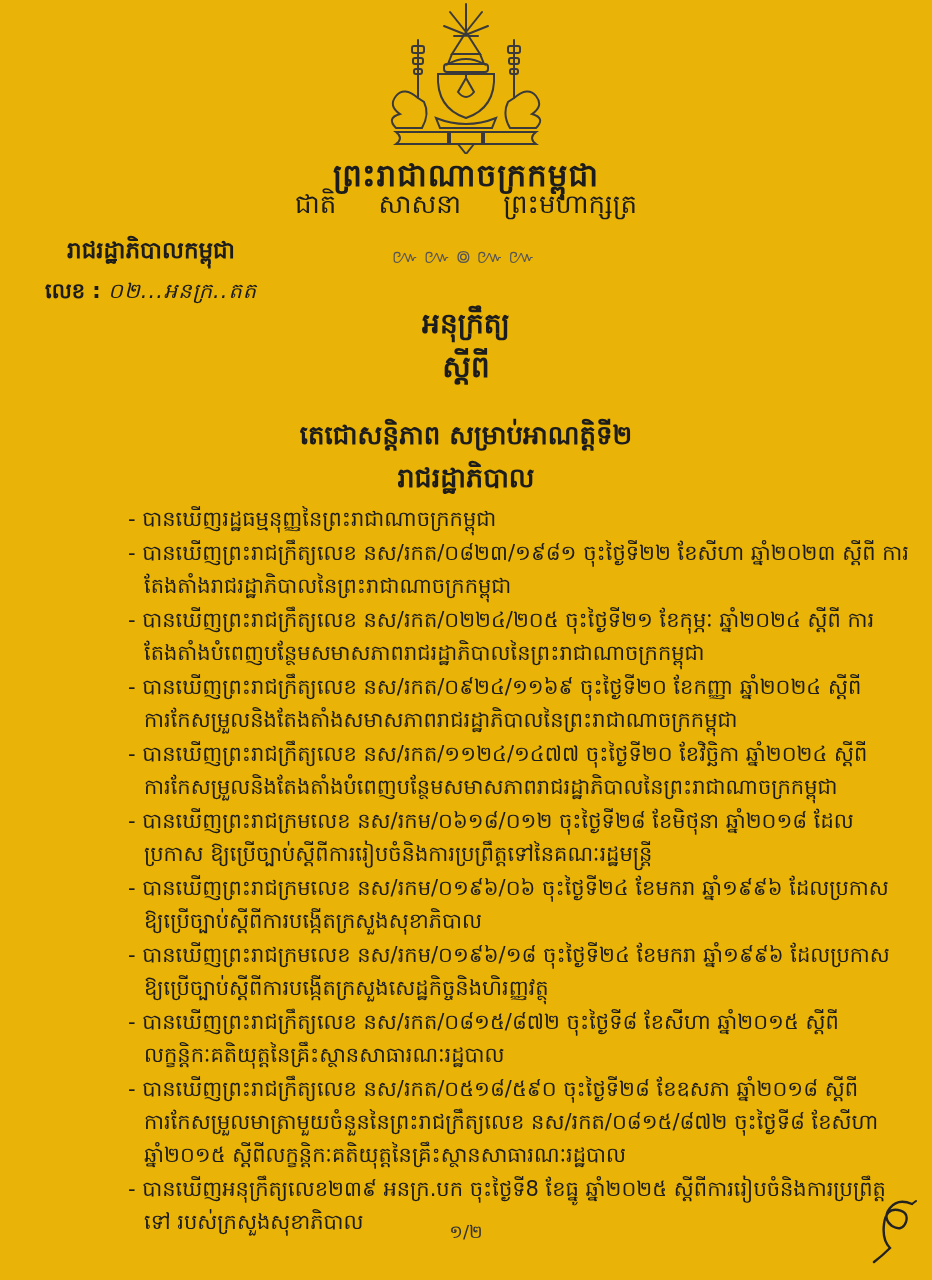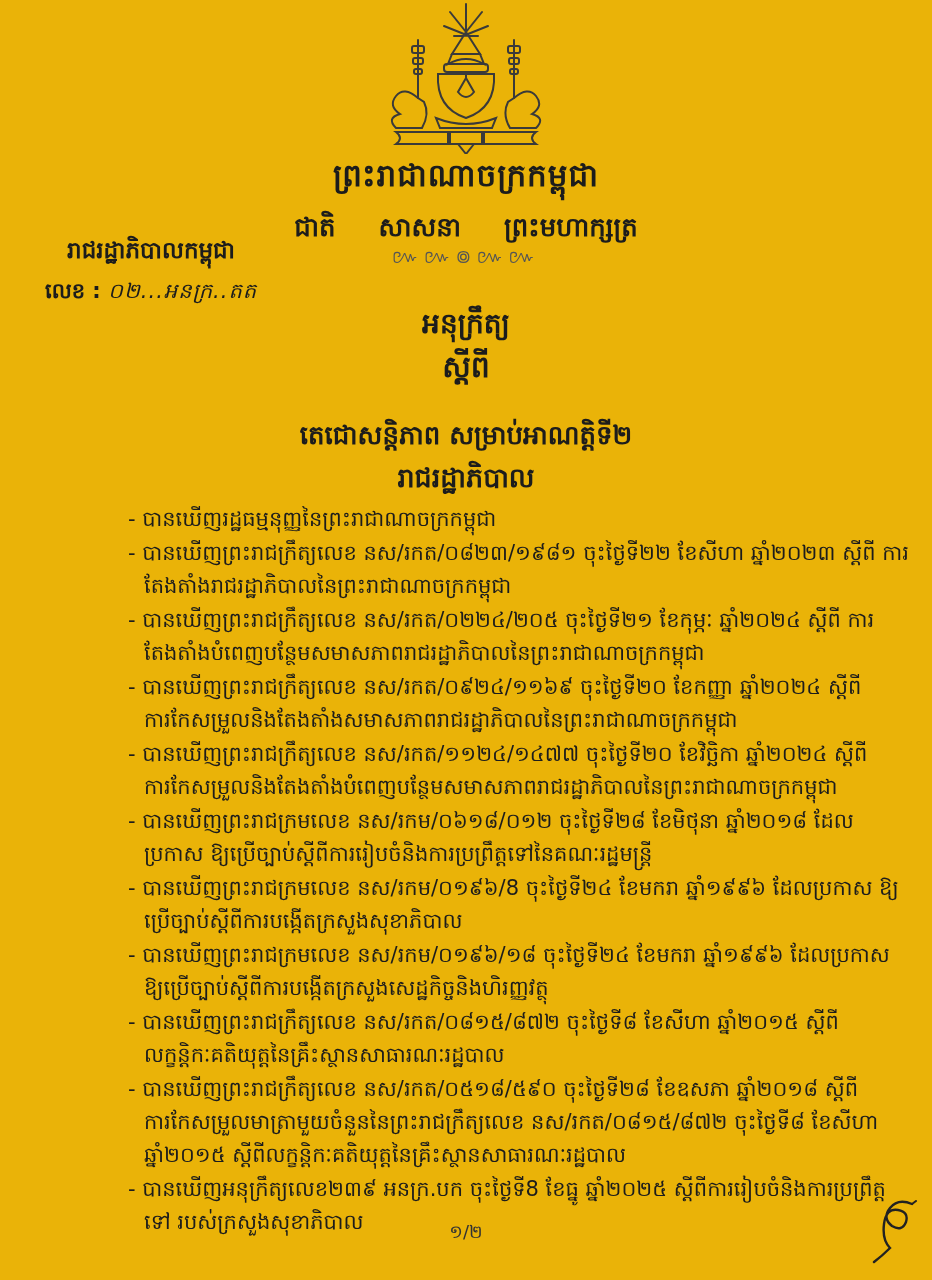--- a/index.html
+++ b/index.html
@@ -9,21 +9,21 @@
     margin:0 auto;
     background:#eab308;
     font-family:"DejaVu Sans","Liberation Sans",sans-serif;
     color:#1c1c1c;
     overflow:hidden;
     box-shadow:0 0 6px rgba(0,0,0,.25);
   }
   .center{position:absolute;left:0;right:0;text-align:center;}
   .emblem{position:absolute;left:0;right:0;top:2px;text-align:center;}
   .kingdom-title{top:156px;font-size:31px;font-weight:bold;letter-spacing:1px;}
-  .motto{top:211px;font-size:26px;font-weight:bold;word-spacing:34px;}
+  .motto{top:188px;font-size:26px;font-weight:normal;word-spacing:34px;}
   .ornament{top:244px;font-size:19px;letter-spacing:5px;color:#555;}
   .issuer{position:absolute;left:45px;top:236px;text-align:center;}
   .issuer-name{font-size:23px;font-weight:bold;}
   .issuer-number{margin-top:8px;font-size:21px;font-weight:bold;white-space:nowrap;}
   .issuer-number .handwritten{
     font-weight:normal;font-style:italic;letter-spacing:1px;
     border-bottom:1px dotted transparent;
   }
   .h-type{top:306px;font-size:28px;font-weight:bold;}
   .h-on{top:348px;font-size:30px;font-weight:bold;}
@@ -109,21 +109,21 @@
   <div class="center h-authority">រាជរដ្ឋាភិបាល</div>
 
   <div class="clauses">
     <ul>
       <li>- បានឃើញរដ្ឋធម្មនុញ្ញនៃព្រះរាជាណាចក្រកម្ពុជា</li>
       <li>- បានឃើញព្រះរាជក្រឹត្យលេខ នស/រកត/០៨២៣/១៩៨១ ចុះថ្ងៃទី២២ ខែសីហា ឆ្នាំ២០២៣ ស្តីពី ការតែងតាំងរាជរដ្ឋាភិបាលនៃព្រះរាជាណាចក្រកម្ពុជា</li>
       <li>- បានឃើញព្រះរាជក្រឹត្យលេខ នស/រកត/០២២៤/២០៥ ចុះថ្ងៃទី២១ ខែកុម្ភៈ ឆ្នាំ២០២៤ ស្តីពី ការតែងតាំងបំពេញបន្ថែមសមាសភាពរាជរដ្ឋាភិបាលនៃព្រះរាជាណាចក្រកម្ពុជា</li>
       <li>- បានឃើញព្រះរាជក្រឹត្យលេខ នស/រកត/០៩២៤/១១៦៩ ចុះថ្ងៃទី២០ ខែកញ្ញា ឆ្នាំ២០២៤ ស្តីពី ការកែសម្រួលនិងតែងតាំងសមាសភាពរាជរដ្ឋាភិបាលនៃព្រះរាជាណាចក្រកម្ពុជា</li>
       <li>- បានឃើញព្រះរាជក្រឹត្យលេខ នស/រកត/១១២៤/១៤៧៧ ចុះថ្ងៃទី២០ ខែវិច្ឆិកា ឆ្នាំ២០២៤ ស្តីពី ការកែសម្រួលនិងតែងតាំងបំពេញបន្ថែមសមាសភាពរាជរដ្ឋាភិបាលនៃព្រះរាជាណាចក្រកម្ពុជា</li>
       <li>- បានឃើញព្រះរាជក្រមលេខ នស/រកម/០៦១៨/០១២ ចុះថ្ងៃទី២៨ ខែមិថុនា ឆ្នាំ២០១៨ ដែលប្រកាស ឱ្យប្រើច្បាប់ស្តីពីការរៀបចំនិងការប្រព្រឹត្តទៅនៃគណៈរដ្ឋមន្ត្រី</li>
-      <li>- បានឃើញព្រះរាជក្រមលេខ នស/រកម/០១៩៦/8 ចុះថ្ងៃទី២៤ ខែមករា ឆ្នាំ១៩៩៦ ដែលប្រកាស ឱ្យប្រើច្បាប់ស្តីពីការបង្កើតក្រសួងសុខាភិបាល</li>
+      <li>- បានឃើញព្រះរាជក្រមលេខ នស/រកម/០១៩៦/០៦ ចុះថ្ងៃទី២៤ ខែមករា ឆ្នាំ១៩៩៦ ដែលប្រកាស ឱ្យប្រើច្បាប់ស្តីពីការបង្កើតក្រសួងសុខាភិបាល</li>
       <li>- បានឃើញព្រះរាជក្រមលេខ នស/រកម/០១៩៦/១៨ ចុះថ្ងៃទី២៤ ខែមករា ឆ្នាំ១៩៩៦ ដែលប្រកាស ឱ្យប្រើច្បាប់ស្តីពីការបង្កើតក្រសួងសេដ្ឋកិច្ចនិងហិរញ្ញវត្ថុ</li>
       <li>- បានឃើញព្រះរាជក្រឹត្យលេខ នស/រកត/០៨១៥/៨៧២ ចុះថ្ងៃទី៨ ខែសីហា ឆ្នាំ២០១៥ ស្តីពី លក្ខន្តិកៈគតិយុត្តនៃគ្រឹះស្ថានសាធារណៈរដ្ឋបាល</li>
       <li>- បានឃើញព្រះរាជក្រឹត្យលេខ នស/រកត/០៥១៨/៥៩០ ចុះថ្ងៃទី២៨ ខែឧសភា ឆ្នាំ២០១៨ ស្តីពី ការកែសម្រួលមាត្រាមួយចំនួននៃព្រះរាជក្រឹត្យលេខ នស/រកត/០៨១៥/៨៧២ ចុះថ្ងៃទី៨ ខែសីហា ឆ្នាំ២០១៥ ស្តីពីលក្ខន្តិកៈគតិយុត្តនៃគ្រឹះស្ថានសាធារណៈរដ្ឋបាល</li>
       <li>- បានឃើញអនុក្រឹត្យលេខ២៣៩ អនក្រ.បក ចុះថ្ងៃទី8 ខែធ្នូ ឆ្នាំ២០២៥ ស្តីពីការរៀបចំនិងការប្រព្រឹត្តទៅ របស់ក្រសួងសុខាភិបាល</li>
     </ul>
   </div>
 
   <div class="center footer-page">១/២</div>
 
   <div class="signature">

